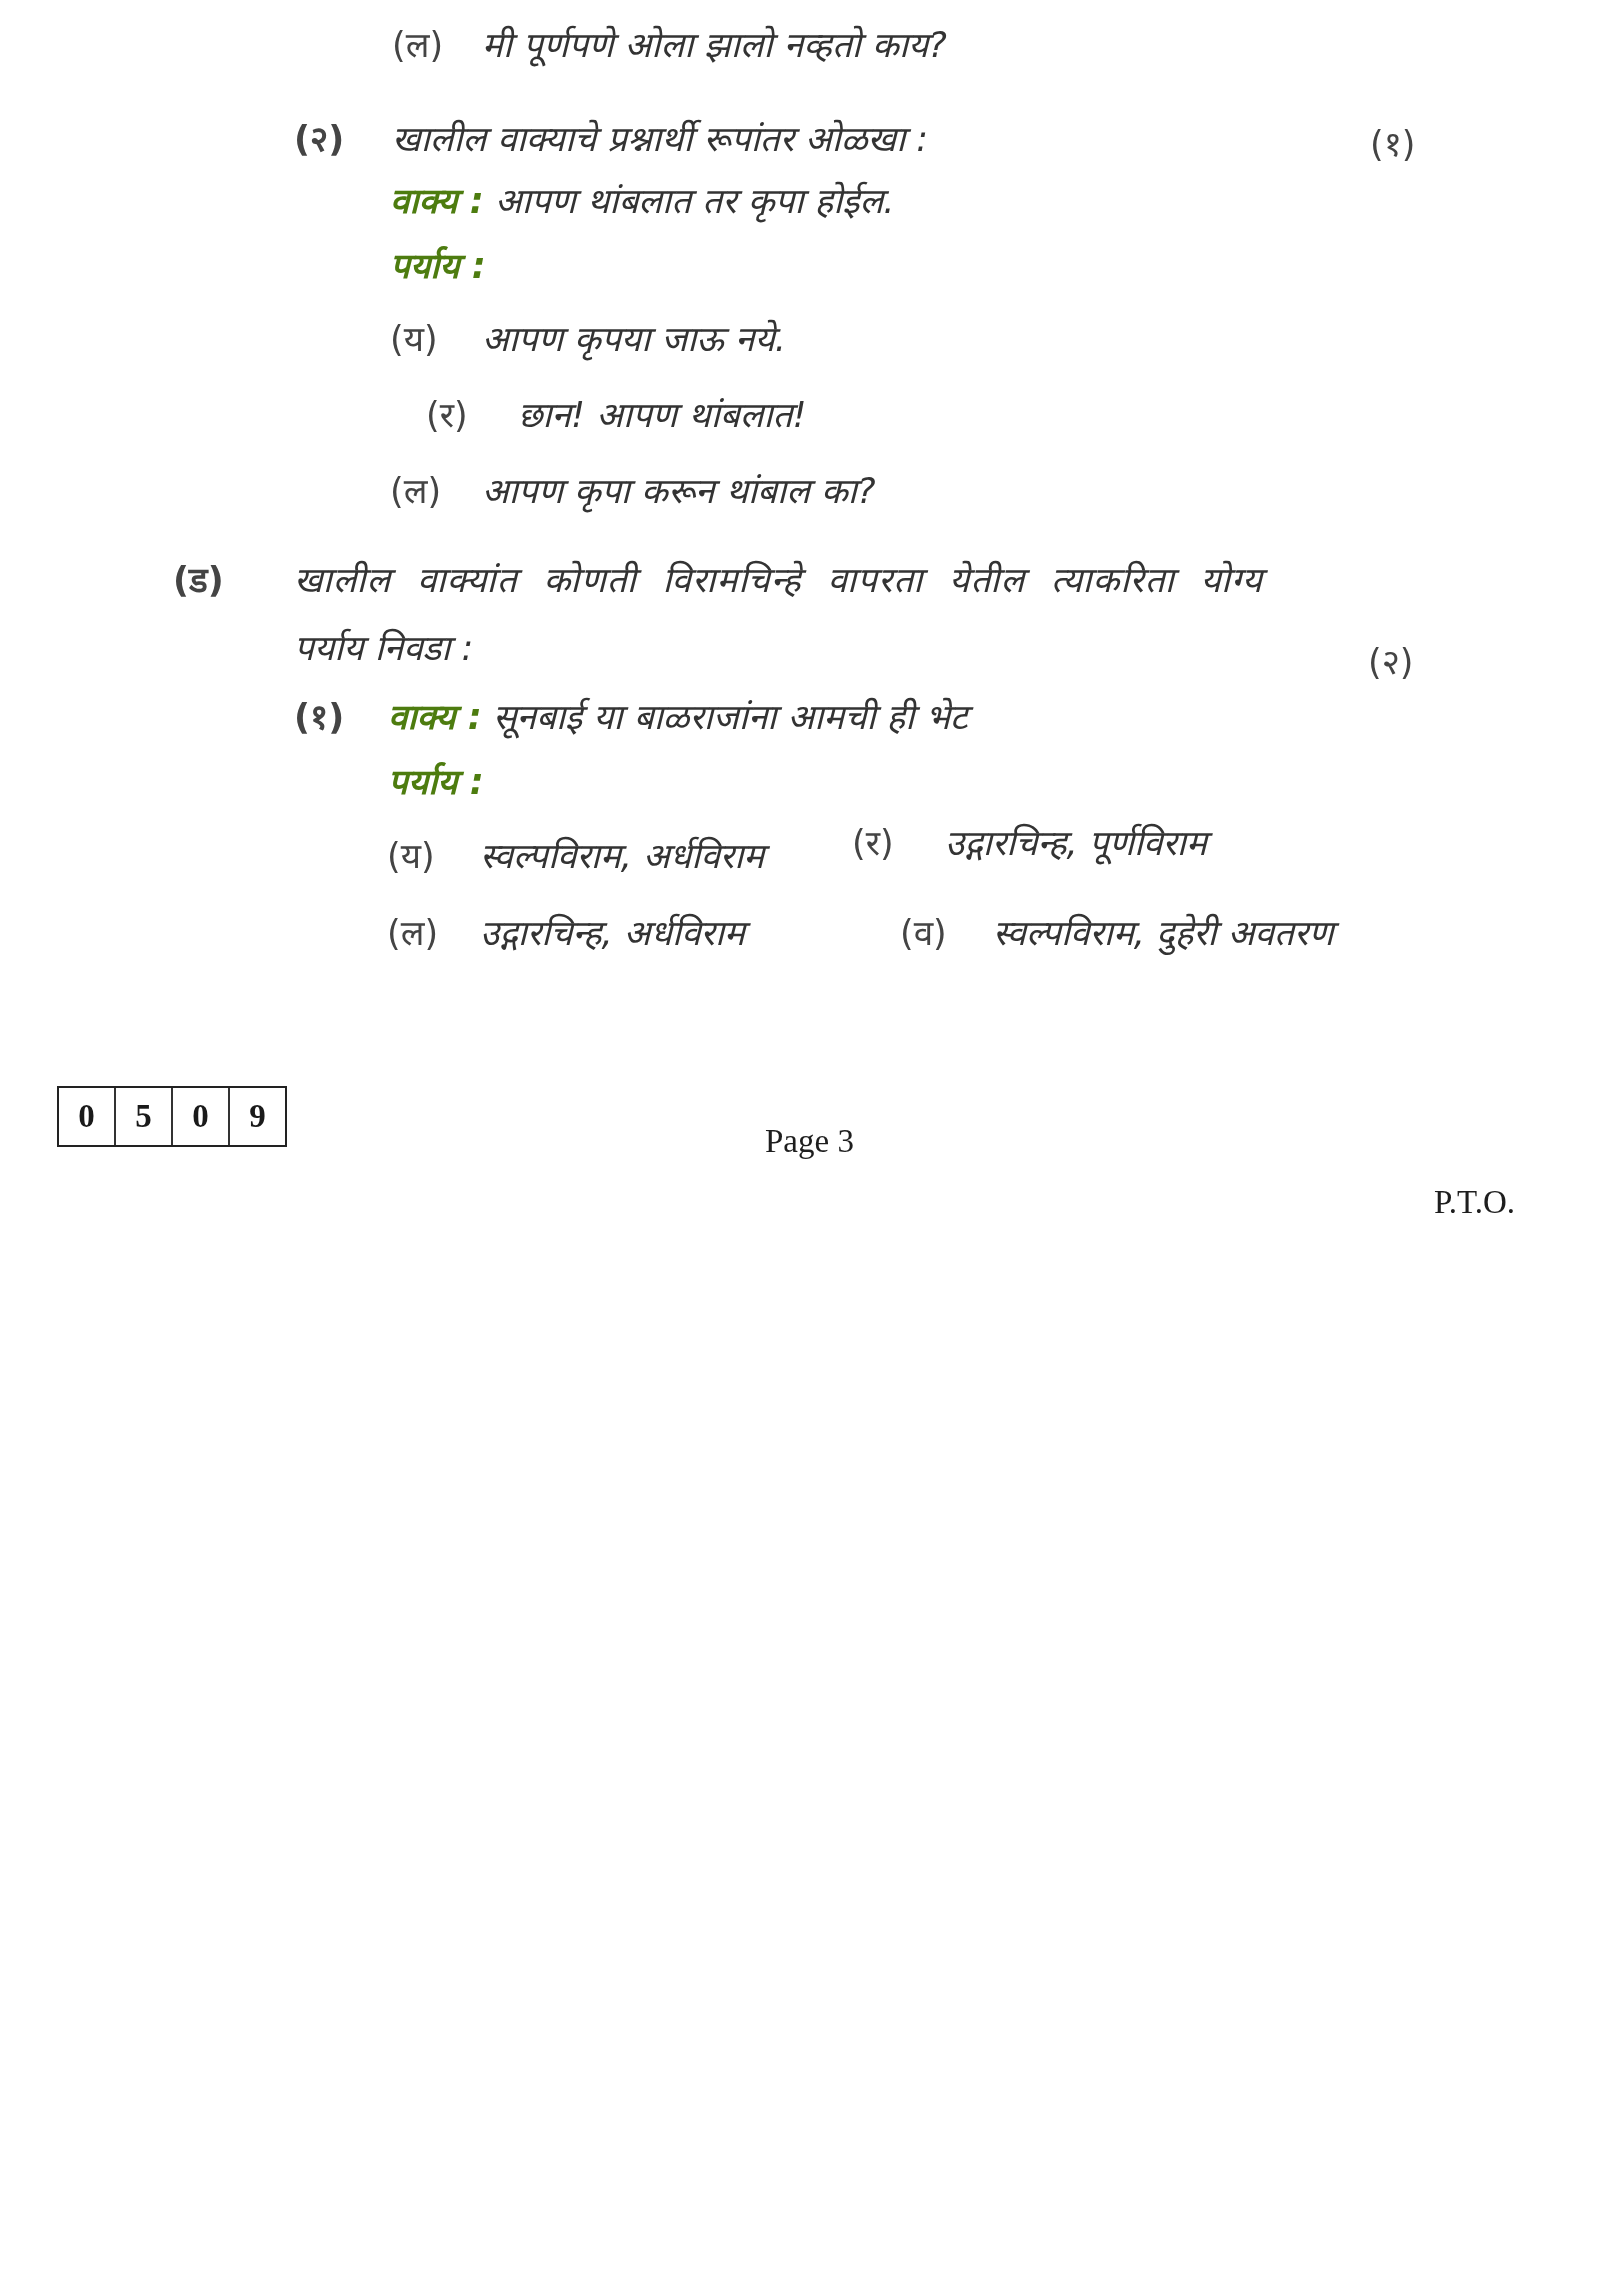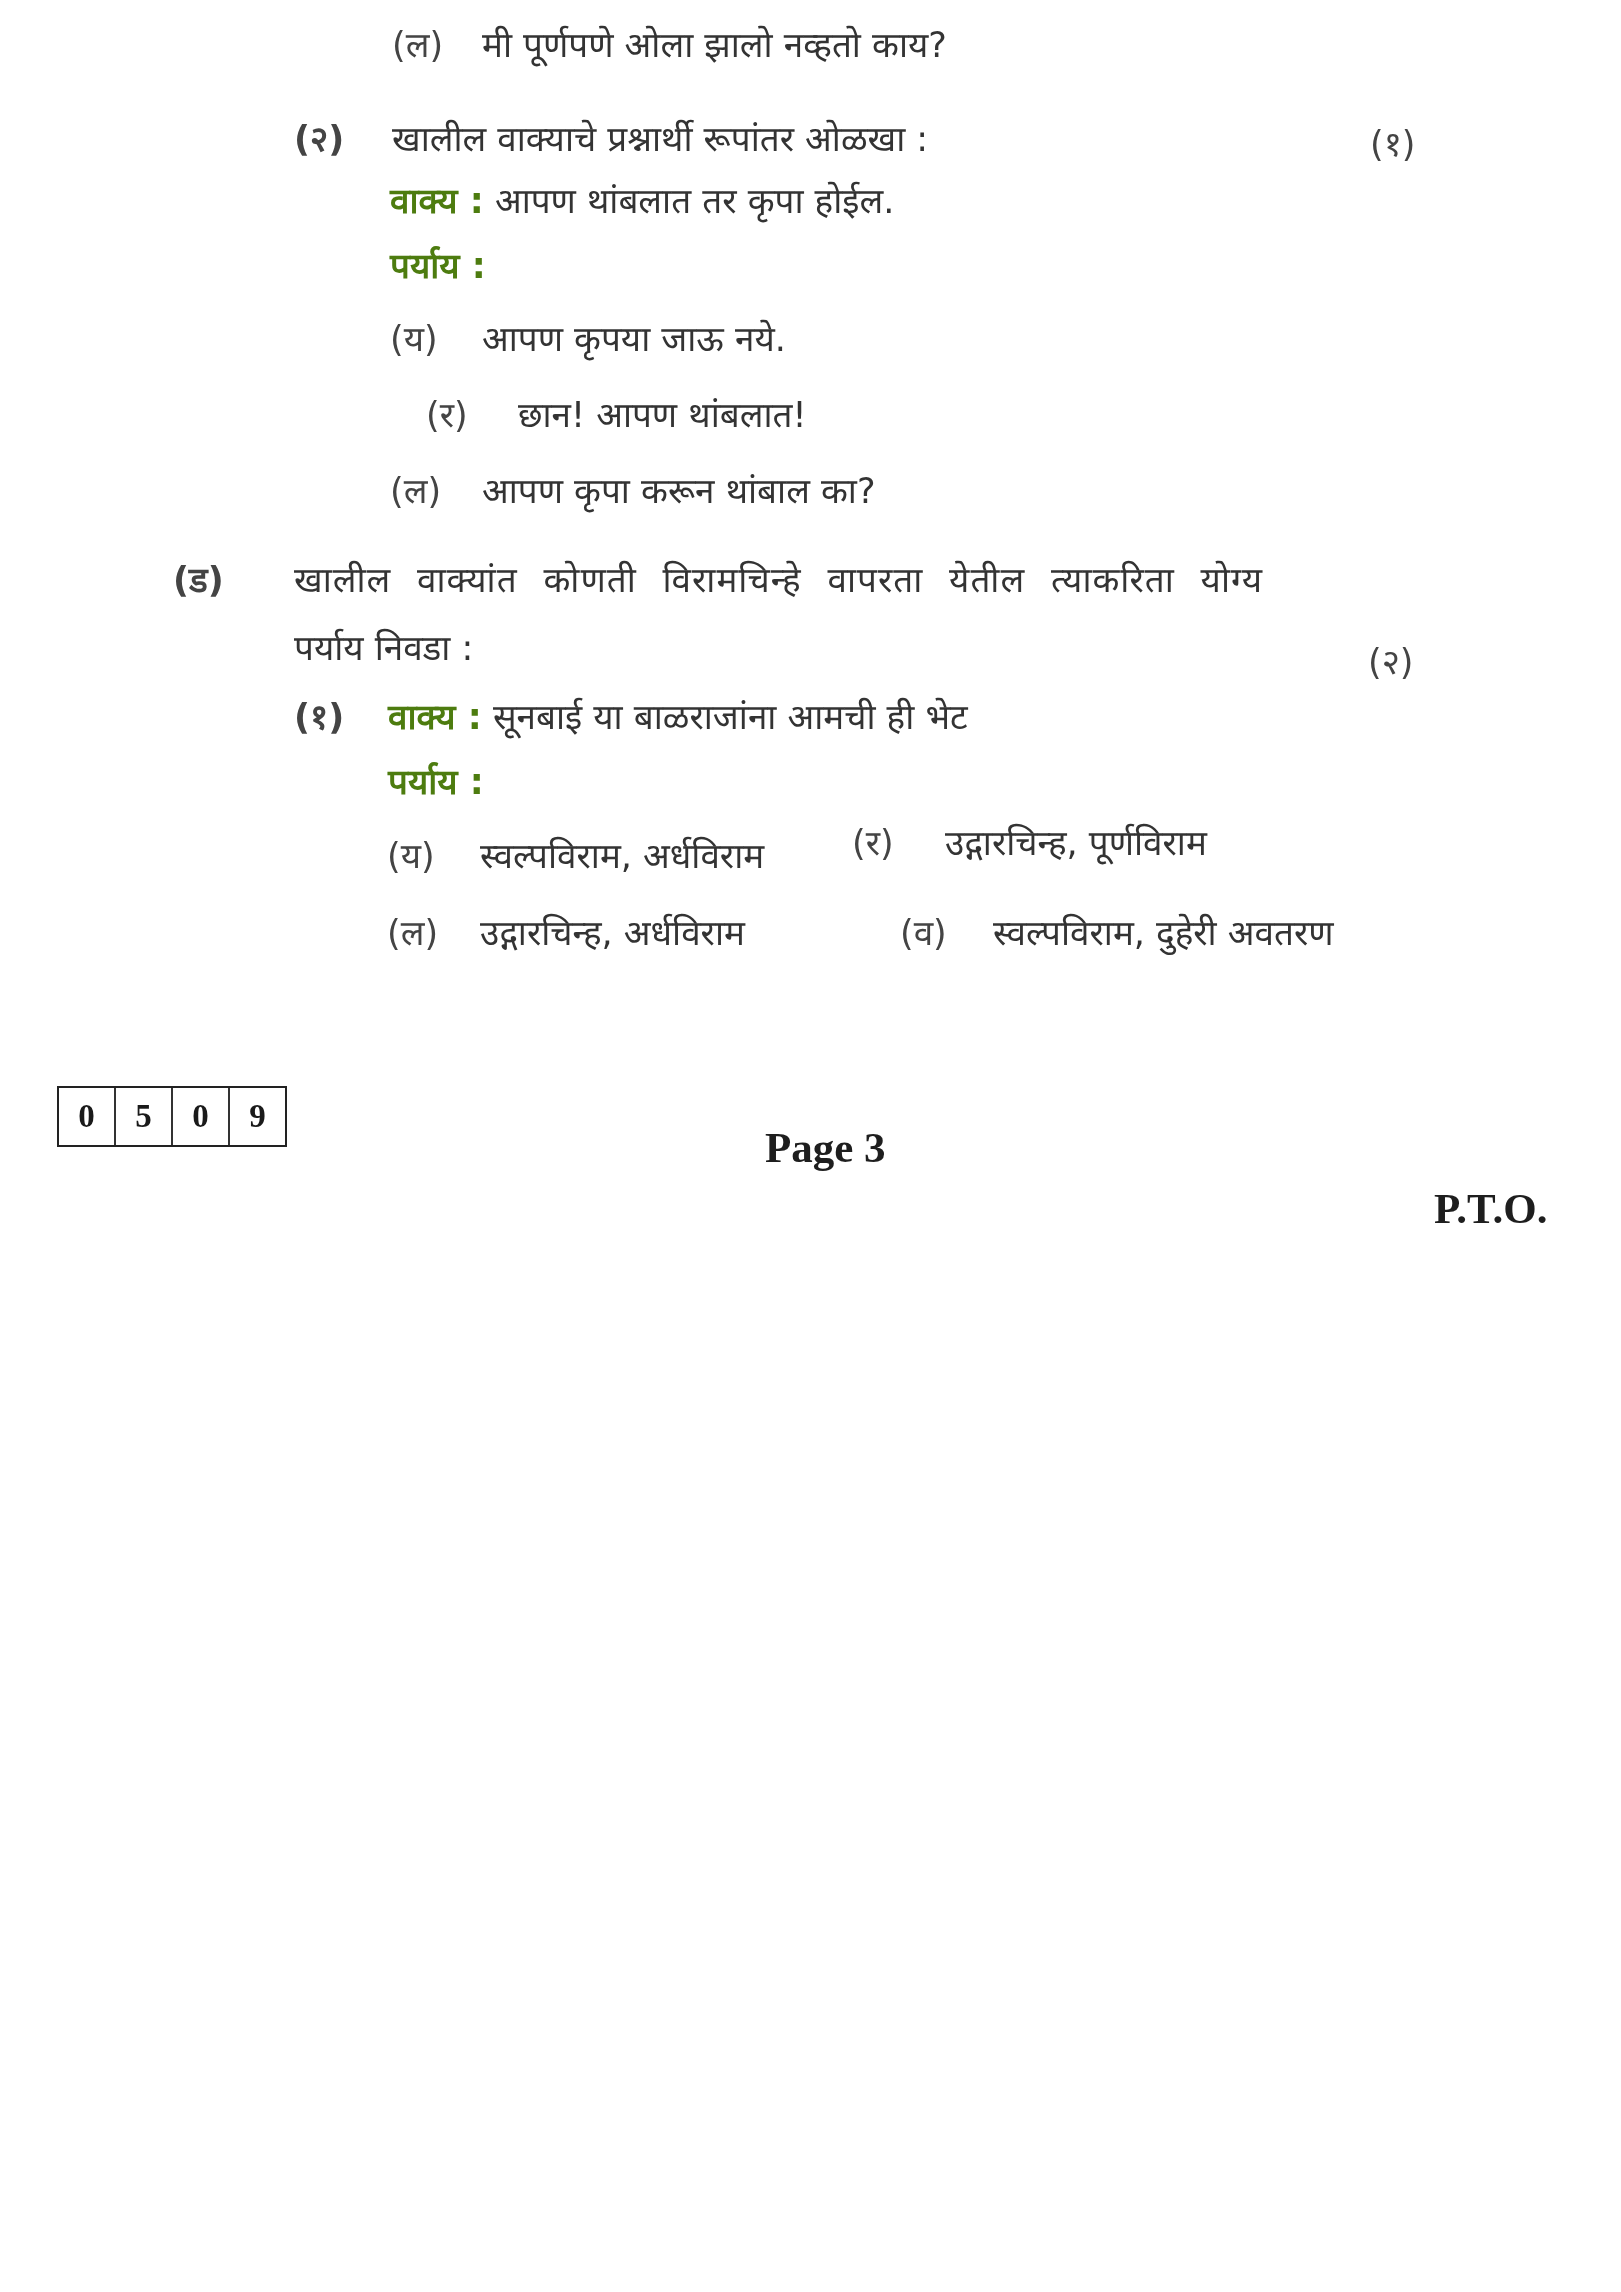--- a/index.html
+++ b/index.html
@@ -2,38 +2,38 @@
 <html><head>
   <meta charset="utf-8">
   <style>
     html, body { margin: 0; padding: 0; background: #ffffff; }
     body {
       width: 1621px; height: 2293px; position: relative; overflow: hidden;
       font-family: "DejaVu Sans", "Liberation Sans", sans-serif;
       color: #2a2a2a;
     }
     .abs { position: absolute; white-space: nowrap; }
-    .txt { font-size: 35px; line-height: 43px; color: #333; }
+    .txt { font-size: 35px; line-height: 43px; color: #333; font-style: italic; }
     .bold { font-weight: bold; color: #4d7c0f; }
     .label { font-size: 35px; line-height: 43px; color: #444; }
     .marks { font-size: 35px; line-height: 43px; color: #444; }
     .code-box {
       position: absolute; left: 57px; top: 1086px;
       display: flex; border: 2.9px solid #222;
     }
     .code-cell {
       width: 55px; height: 57px; border-right: 2px solid #333;
       display: flex; align-items: center; justify-content: center;
       font-family: "Liberation Serif", "DejaVu Serif", serif;
       font-weight: bold; font-size: 33px; color: #1a1a1a;
     }
     .code-cell:last-child { border-right: none; }
     .footer-text {
       font-family: "Liberation Serif", "DejaVu Serif", serif;
-      font-weight: bold; font-size: 43px; color: #1e1e1e;
+      font-weight: normal; font-size: 33px; color: #1e1e1e;
     }
   </style>
 </head>
 <body>
 
 <div class="abs label" style="left:392px; top:23.5px;">(ल)</div>
 <div class="abs txt" style="left:482px; top:23.5px;">मी पूर्णपणे ओला झालो नव्हतो काय?</div>
 
 <div>
   <div class="abs label bold" style="left:294px; top:118px;">(२)</div>

